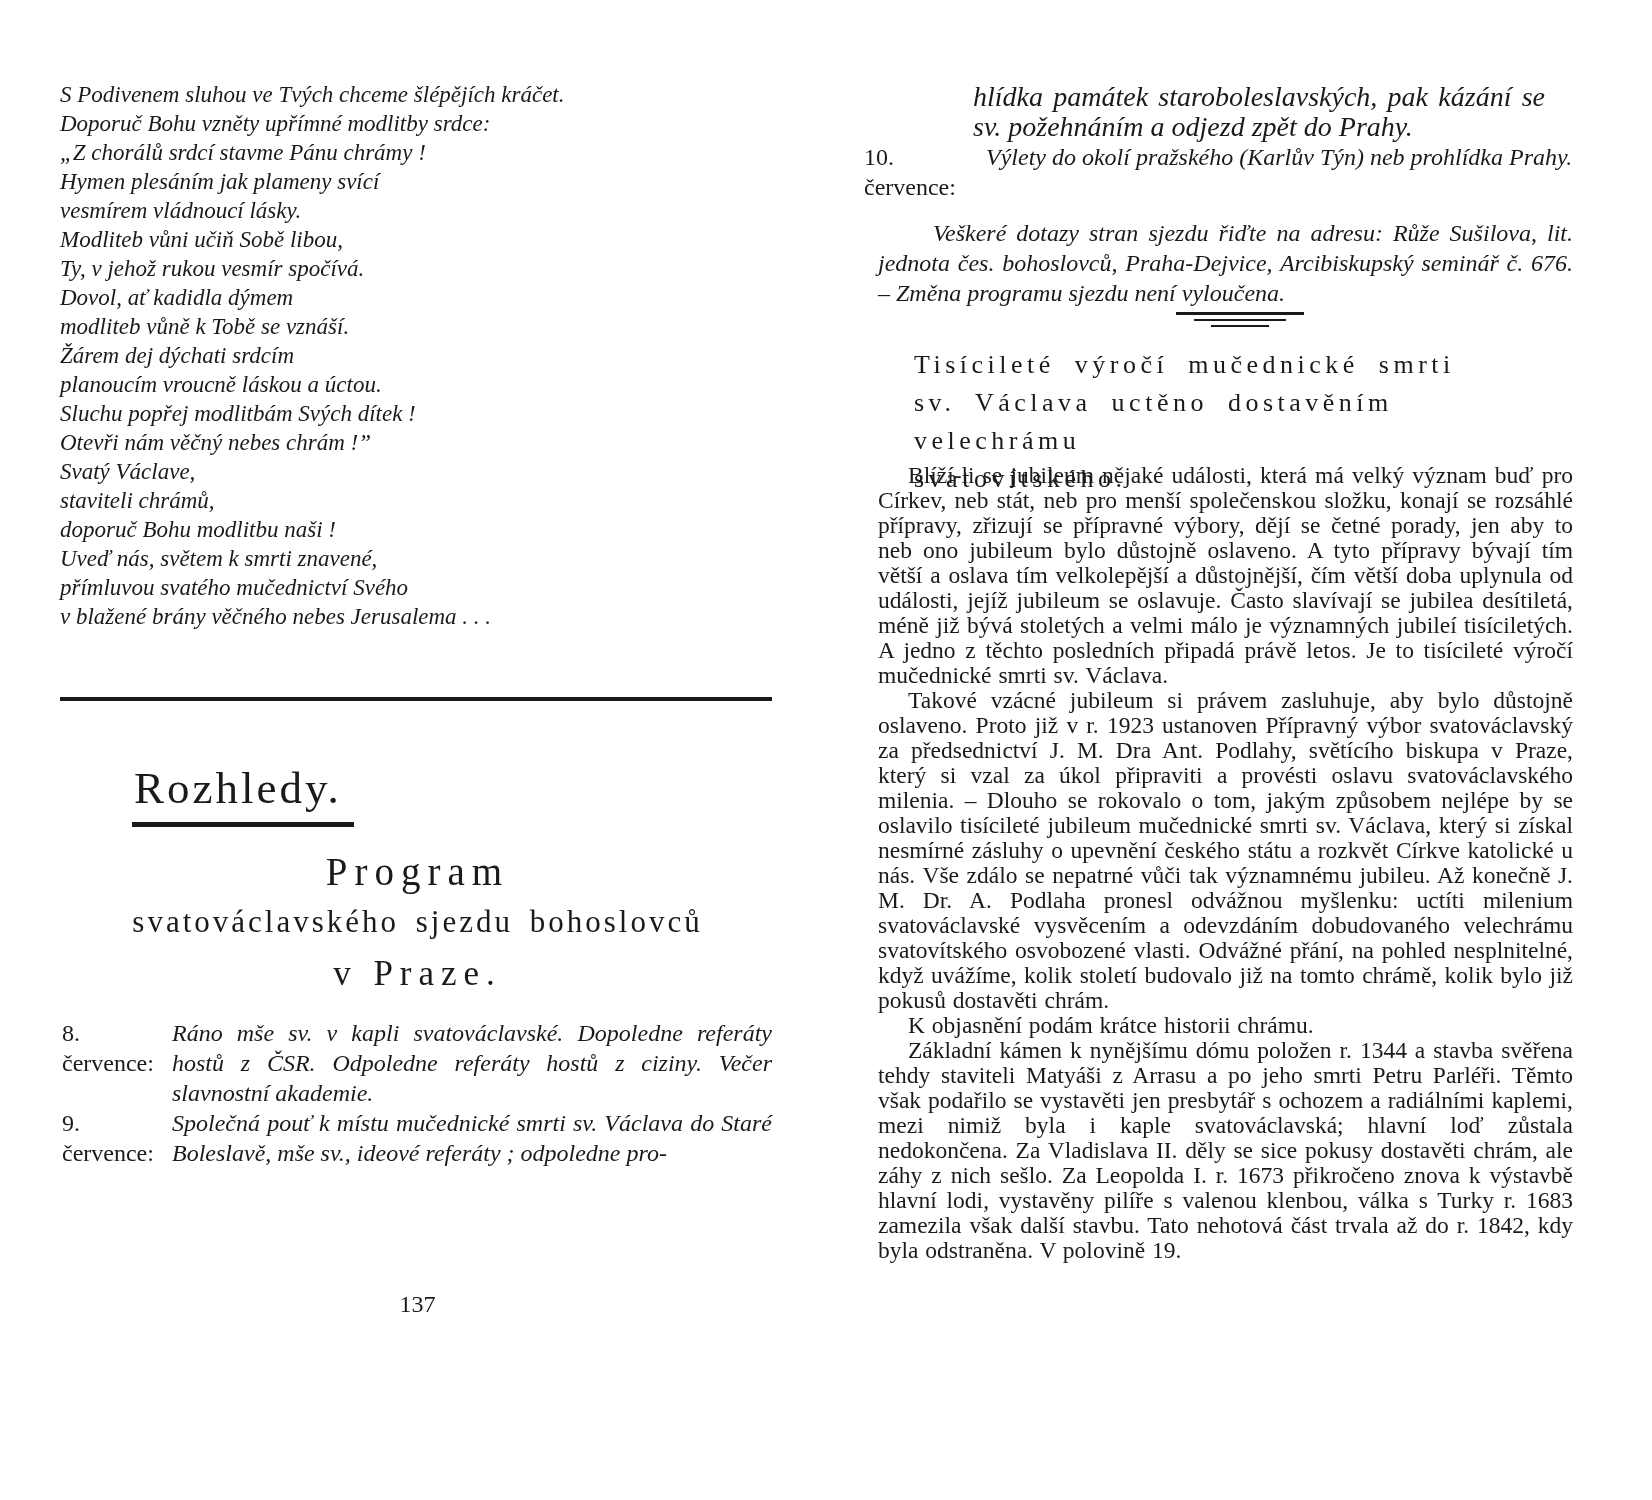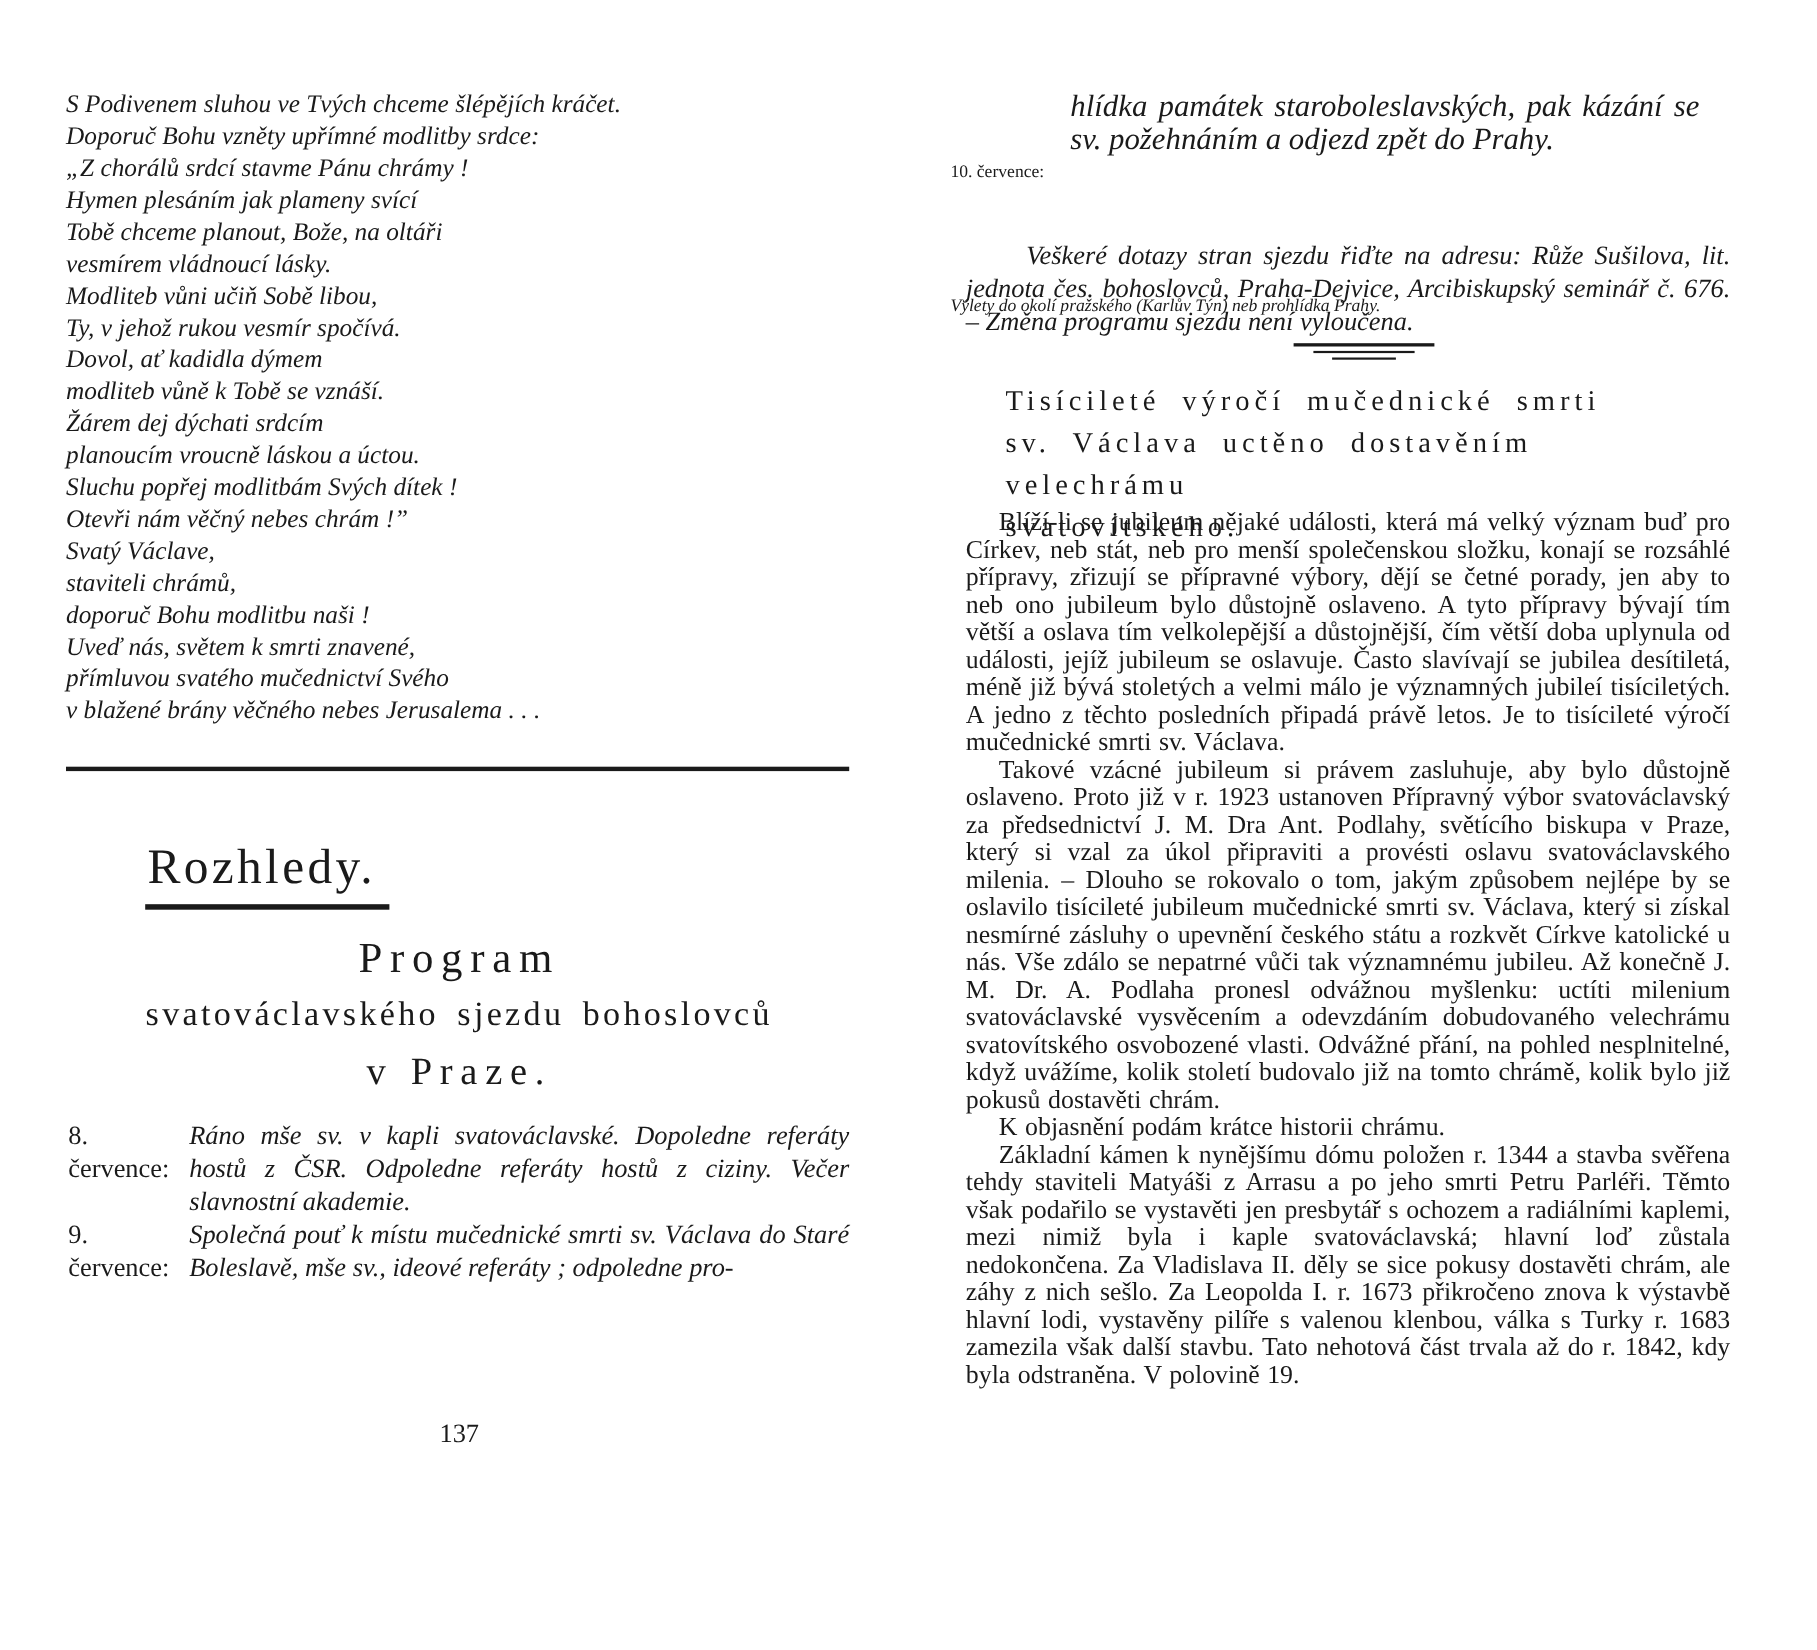--- a/index.html
+++ b/index.html
@@ -79,23 +79,22 @@
   .continuation {
     top: 82px; left: 95px; width: 572px;
     font-style: italic;
     font-size: 28px;
     line-height: 30px;
     text-align: justify;
   }
   .row10 {
     top: 142px; left: -14px; width: 709px;
     display: flex;
-    font-size: 16px;
-    line-height: 30px;
-    flex-direction: column;
+    font-size: 24px;
+    line-height: 30px;
   }
   .row10 .sched-label { flex: 0 0 122px; }
   .notice {
     top: 218px; left: 0; width: 695px;
     margin: 0;
     font-style: italic;
     font-size: 24px;
     line-height: 30px;
     text-align: justify;
     text-indent: 55px;
@@ -137,21 +136,20 @@
 </head>
 <body style="--paper: #ffffff; --ink: #1a1a1a;">
 
 <section class="page page-left">
 
   <div class="block poem">
     <div class="poem-line">S Podivenem sluhou ve Tvých chceme šlépějích kráčet.</div>
     <div class="poem-line">Doporuč Bohu vzněty upřímné modlitby srdce:</div>
     <div class="poem-line">„Z chorálů srdcí stavme Pánu chrámy !</div>
     <div class="poem-line">Hymen plesáním jak plameny svící</div>
-    <div class="poem-line">Tobě chceme planout, Bože, na oltáři</div>
     <div class="poem-line">vesmírem vládnoucí lásky.</div>
     <div class="poem-line">Modliteb vůni učiň Sobě libou,</div>
     <div class="poem-line">Ty, v jehož rukou vesmír spočívá.</div>
     <div class="poem-line">Dovol, ať kadidla dýmem</div>
     <div class="poem-line">modliteb vůně k Tobě se vznáší.</div>
     <div class="poem-line">Žárem dej dýchati srdcím</div>
     <div class="poem-line">planoucím vroucně láskou a úctou.</div>
     <div class="poem-line">Sluchu popřej modlitbám Svých dítek !</div>
     <div class="poem-line">Otevři nám věčný nebes chrám !”</div>
     <div class="poem-line">Svatý Václave,</div>

